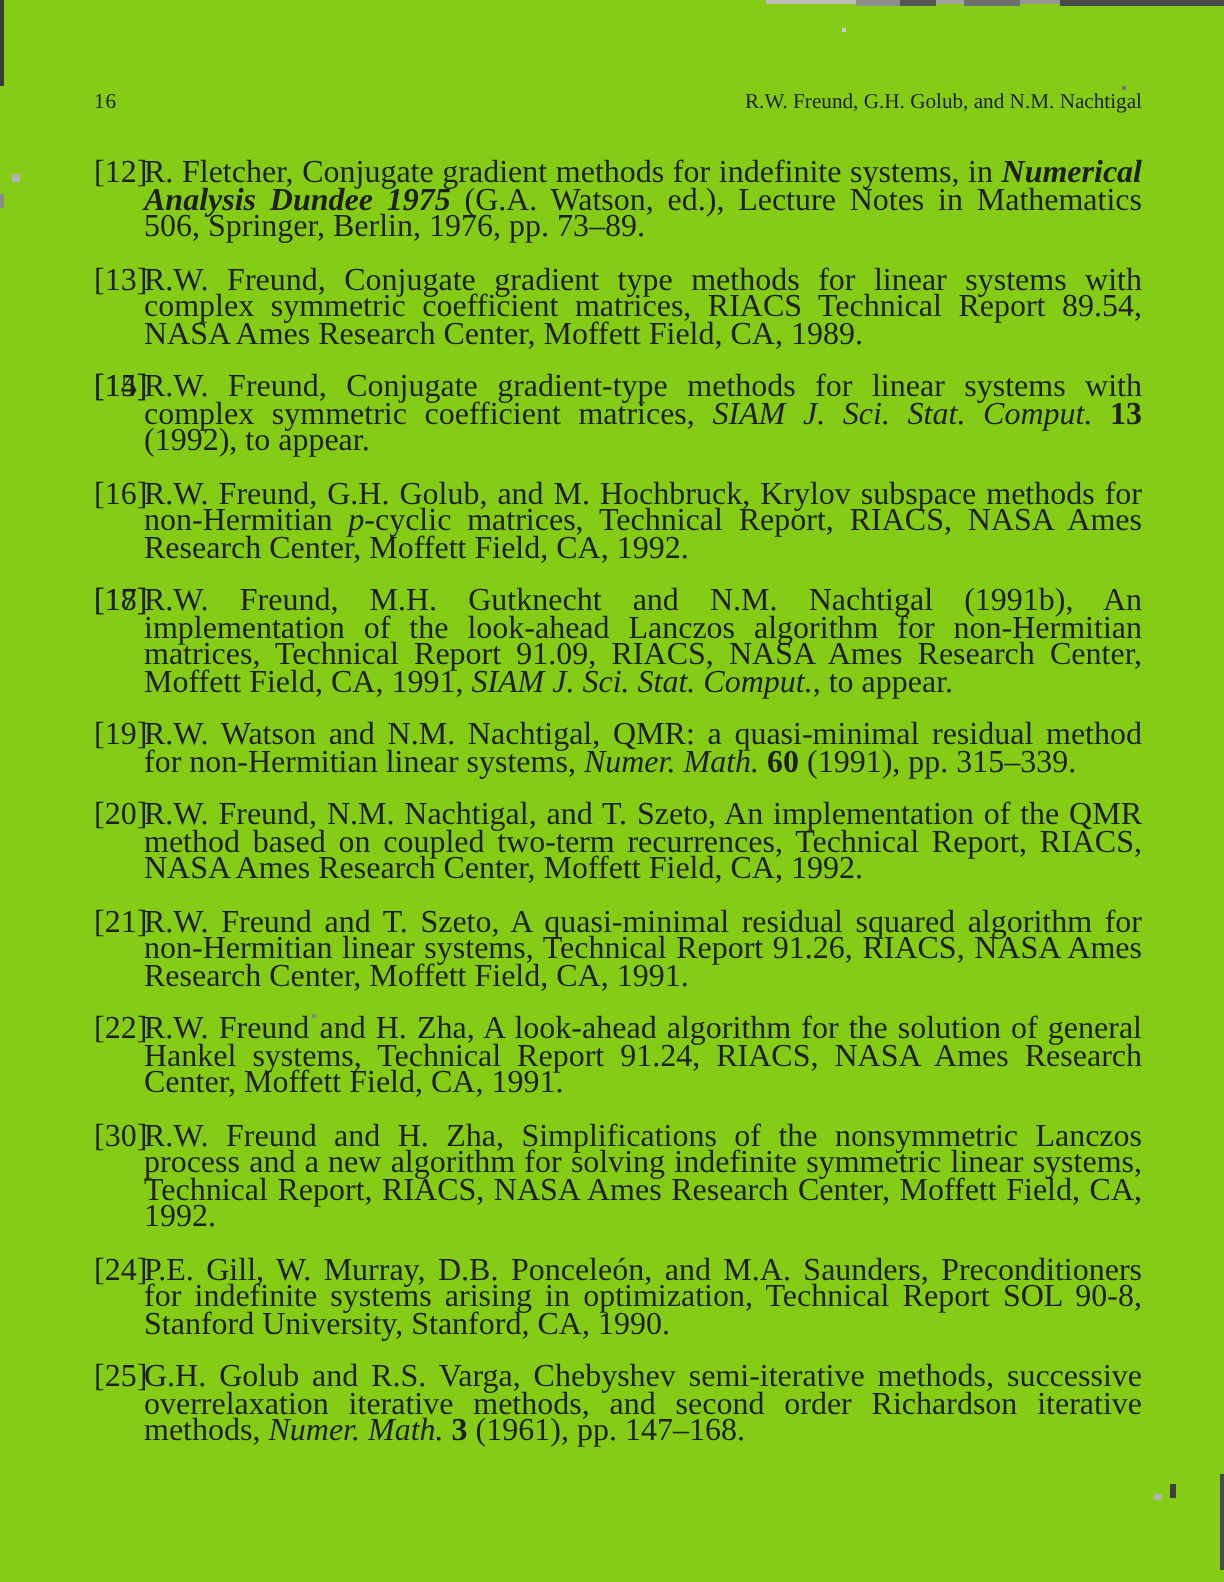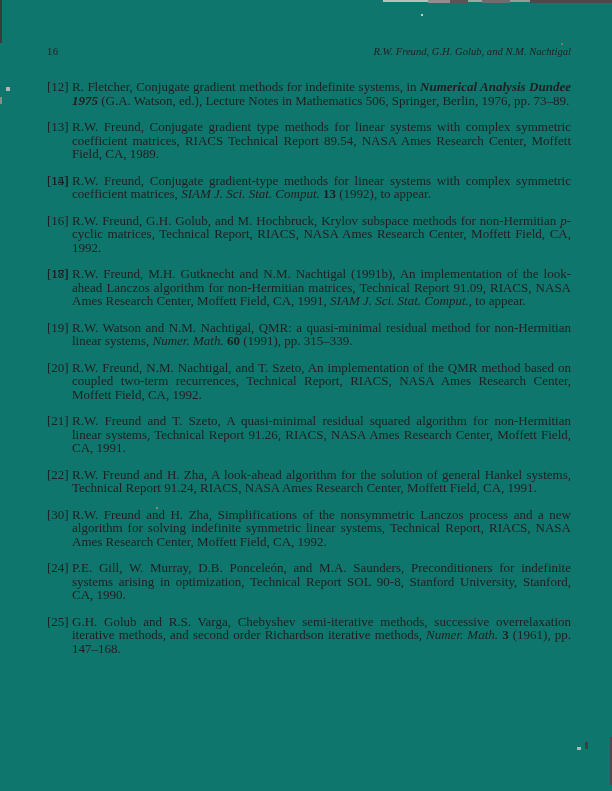--- a/index.html
+++ b/index.html
@@ -4,21 +4,21 @@
 <style>
   html, body {
     margin: 0;
     padding: 0;
     background: #e8e8e8;
   }
   .page {
     position: relative;
     width: 612px;
     height: 791px;
-    background: #0f766e;
+    background: #84cc16;
     overflow: hidden;
     font-family: "Liberation Serif", serif;
     color: #1f1f1f;
   }
   .content {
     position: absolute;
     left: 47px;
     top: 46px;
     width: 524px;
   }
@@ -27,25 +27,24 @@
     justify-content: space-between;
     align-items: baseline;
     font-size: 10.6px;
     margin-bottom: 23px;
   }
   .page-number {
     font-style: normal;
     letter-spacing: 0.5px;
   }
   .running-header {
-    font-style: italic;
     margin-left: 40px;
   }
   .refs {
-    font-size: 13px;
+    font-size: 16px;
     line-height: 13.5px;
   }
   .ref {
     position: relative;
     padding-left: 25px;
     margin-bottom: 13px;
     text-align: justify;
   }
   .ref-num {
     position: absolute;

